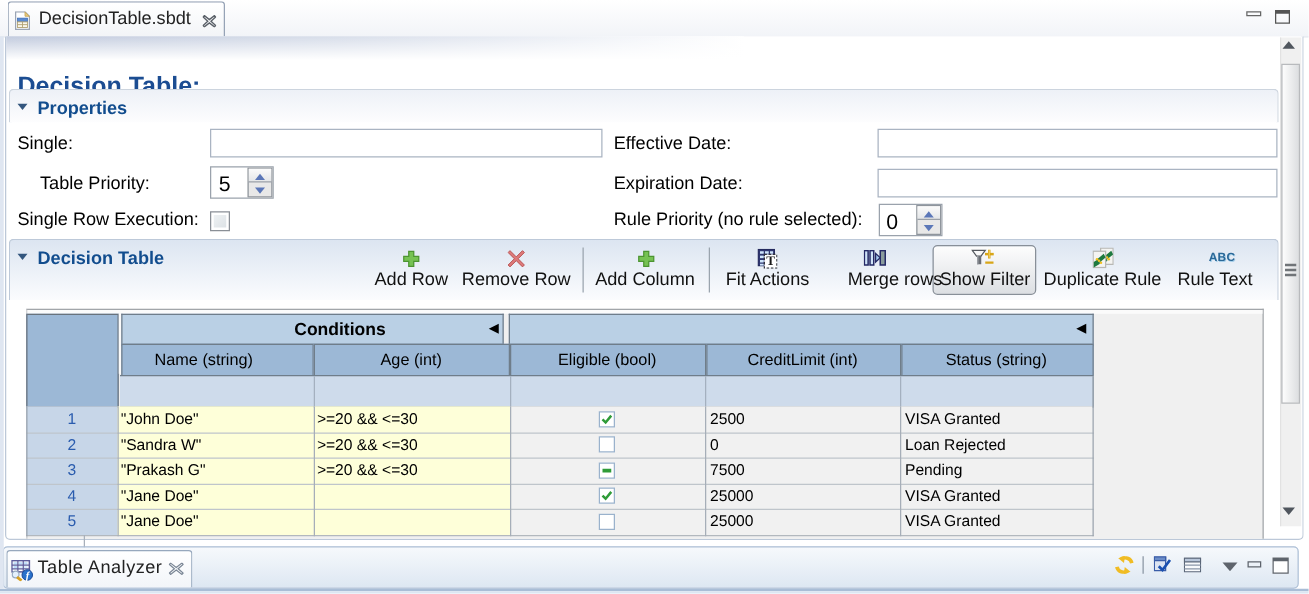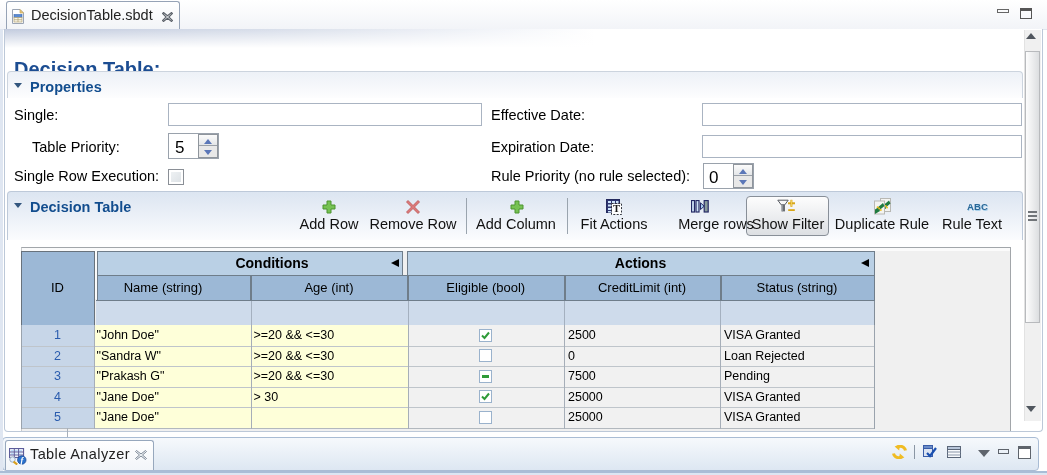--- a/index.html
+++ b/index.html
@@ -149,26 +149,24 @@
 <div class="tbtxt" style="left:614px;top:216px;">Fit Actions</div>
 <div class="tbtxt" style="left:700px;top:216px;margin-left:16px;">Merge rows</div>
 <div class="tbtxt" style="left:788px;top:216px;">Show Filter</div>
 <div class="tbtxt" style="left:882px;top:216px;">Duplicate Rule</div>
 <div class="tbtxt" style="left:972px;top:216px;">Rule Text</div>
 
 <div class="abs" style="left:21px;top:247px;width:990px;height:184px;background:#f0f0f0;border:1px solid #a2a6aa;border-bottom:none;border-left-color:#c8cacc;box-sizing:border-box;"></div>
 <div class="abs" style="left:22px;top:248px;width:988px;height:3px;background:#fbfbfb;"></div>
 <div id="dtable" class="abs" style="left:21px;top:251px;width:854px;height:177px;">
     <div style="position:absolute;left:0px;top:0px;width:73.5px;height:74.5px;background:#9cb8d6;box-sizing:border-box;border:1.5px solid #68727c;"></div>
-    <div style="position:absolute;left:0px;top:0px;width:73px;height:74px;line-height:74px;overflow:hidden;white-space:nowrap;font-size:12.5px;text-align:center;font-size:13px;color:#000;">ID</div>
     <div style="position:absolute;left:73.5px;top:0px;width:2.5px;height:48px;background:#fbfbfb;box-sizing:border-box;"></div>
     <div style="position:absolute;left:76px;top:0px;width:305.5px;height:25.5px;background:#bad0e5;box-sizing:border-box;border:1px solid #6f7d8a;border-bottom:2px solid #606b76;"></div>
     <div style="position:absolute;left:385.5px;top:0px;width:468px;height:25.5px;background:#bad0e5;box-sizing:border-box;border:1px solid #6f7d8a;border-bottom:2px solid #606b76;"></div>
     <div style="position:absolute;left:76px;top:0px;width:350px;height:24px;line-height:24px;overflow:hidden;white-space:nowrap;font-size:12.5px;text-align:center;font-weight:bold;font-size:14px;">Conditions</div>
-    <div style="position:absolute;left:385.5px;top:0px;width:468px;height:24px;line-height:24px;overflow:hidden;white-space:nowrap;font-size:12.5px;text-align:center;font-weight:bold;font-size:14px;">Actions</div>
     <div style="position:absolute;left:370px;top:8px;width:0;height:0;border-top:4.5px solid transparent;border-bottom:4.5px solid transparent;border-right:8px solid #000;"></div>
     <div style="position:absolute;left:840px;top:8px;width:0;height:0;border-top:4.5px solid transparent;border-bottom:4.5px solid transparent;border-right:8px solid #000;"></div>
     <div style="position:absolute;left:75.5px;top:24px;width:154.5px;height:25.5px;background:#9cb8d6;box-sizing:border-box;border:1px solid #6f7d8a;"></div>
     <div style="position:absolute;left:73px;top:24px;width:138px;height:25px;line-height:25px;overflow:hidden;white-space:nowrap;font-size:12.5px;text-align:center;font-size:13px;">Name (string)</div>
     <div style="position:absolute;left:230px;top:24px;width:157px;height:25.5px;background:#9cb8d6;box-sizing:border-box;border:1px solid #6f7d8a;"></div>
     <div style="position:absolute;left:229.5px;top:24px;width:157px;height:25px;line-height:25px;overflow:hidden;white-space:nowrap;font-size:12.5px;text-align:center;font-size:13px;">Age (int)</div>
     <div style="position:absolute;left:387px;top:24px;width:156.5px;height:25.5px;background:#9cb8d6;box-sizing:border-box;border:1px solid #6f7d8a;"></div>
     <div style="position:absolute;left:386.5px;top:24px;width:156.5px;height:25px;line-height:25px;overflow:hidden;white-space:nowrap;font-size:12.5px;text-align:center;font-size:13px;">Eligible (bool)</div>
     <div style="position:absolute;left:543.5px;top:24px;width:156px;height:25.5px;background:#9cb8d6;box-sizing:border-box;border:1px solid #6f7d8a;"></div>
     <div style="position:absolute;left:543px;top:24px;width:156px;height:25px;line-height:25px;overflow:hidden;white-space:nowrap;font-size:12.5px;text-align:center;font-size:13px;">CreditLimit (int)</div>
@@ -217,21 +215,20 @@
     <div style="position:absolute;left:0px;top:115px;width:73px;height:20.5px;line-height:20.5px;overflow:hidden;white-space:nowrap;font-size:12.5px;text-align:center;color:#2a5cae;">3</div>
     <div style="position:absolute;left:75.5px;top:115px;width:150px;height:20.5px;line-height:20.5px;overflow:hidden;white-space:nowrap;font-size:12.5px;color:#000;">"Prakash G"</div>
     <div style="position:absolute;left:232.5px;top:115px;width:150px;height:20.5px;line-height:20.5px;overflow:hidden;white-space:nowrap;font-size:12.5px;color:#000;">&gt;=20 &amp;&amp; &lt;=30</div>
     <div style="position:absolute;left:547px;top:115px;width:130px;height:20.5px;line-height:20.5px;overflow:hidden;white-space:nowrap;font-size:12.5px;color:#000;">7500</div>
     <div style="position:absolute;left:703px;top:115px;width:127px;height:20.5px;line-height:20.5px;overflow:hidden;white-space:nowrap;font-size:12.5px;color:#000;">Pending</div>
     <div style="position:absolute;left:458px;top:118.75px;width:13px;height:13px;background:#fff;border:1px solid #9ab2cc;box-sizing:border-box;">
       <div style="position:absolute;left:2px;top:4px;width:7px;height:3.5px;background:#2f9b38;"></div>
     </div>
     <div style="position:absolute;left:0px;top:135.5px;width:73px;height:20.5px;line-height:20.5px;overflow:hidden;white-space:nowrap;font-size:12.5px;text-align:center;color:#2a5cae;">4</div>
     <div style="position:absolute;left:75.5px;top:135.5px;width:150px;height:20.5px;line-height:20.5px;overflow:hidden;white-space:nowrap;font-size:12.5px;color:#000;">"Jane Doe"</div>
-    <div style="position:absolute;left:232.5px;top:135.5px;width:150px;height:20.5px;line-height:20.5px;overflow:hidden;white-space:nowrap;font-size:12.5px;color:#000;">&gt; 30</div>
     <div style="position:absolute;left:547px;top:135.5px;width:130px;height:20.5px;line-height:20.5px;overflow:hidden;white-space:nowrap;font-size:12.5px;color:#000;">25000</div>
     <div style="position:absolute;left:703px;top:135.5px;width:127px;height:20.5px;line-height:20.5px;overflow:hidden;white-space:nowrap;font-size:12.5px;color:#000;">VISA Granted</div>
     <div style="position:absolute;left:458px;top:139.25px;width:13px;height:13px;background:#fff;border:1px solid #9ab2cc;box-sizing:border-box;">
       <svg width="11" height="11" viewBox="0 0 11 11" style="position:absolute;left:0px;top:0px;">
         <path d="M2 5.5 L4.5 8 L9 2.5" fill="none" stroke="#2f9b38" stroke-width="2"></path>
       </svg>
     </div>
     <div style="position:absolute;left:0px;top:156px;width:73px;height:20.5px;line-height:20.5px;overflow:hidden;white-space:nowrap;font-size:12.5px;text-align:center;color:#2a5cae;">5</div>
     <div style="position:absolute;left:75.5px;top:156px;width:150px;height:20.5px;line-height:20.5px;overflow:hidden;white-space:nowrap;font-size:12.5px;color:#000;">"Jane Doe"</div>
     <div style="position:absolute;left:232.5px;top:156px;width:150px;height:20.5px;line-height:20.5px;overflow:hidden;white-space:nowrap;font-size:12.5px;color:#000;"></div>

